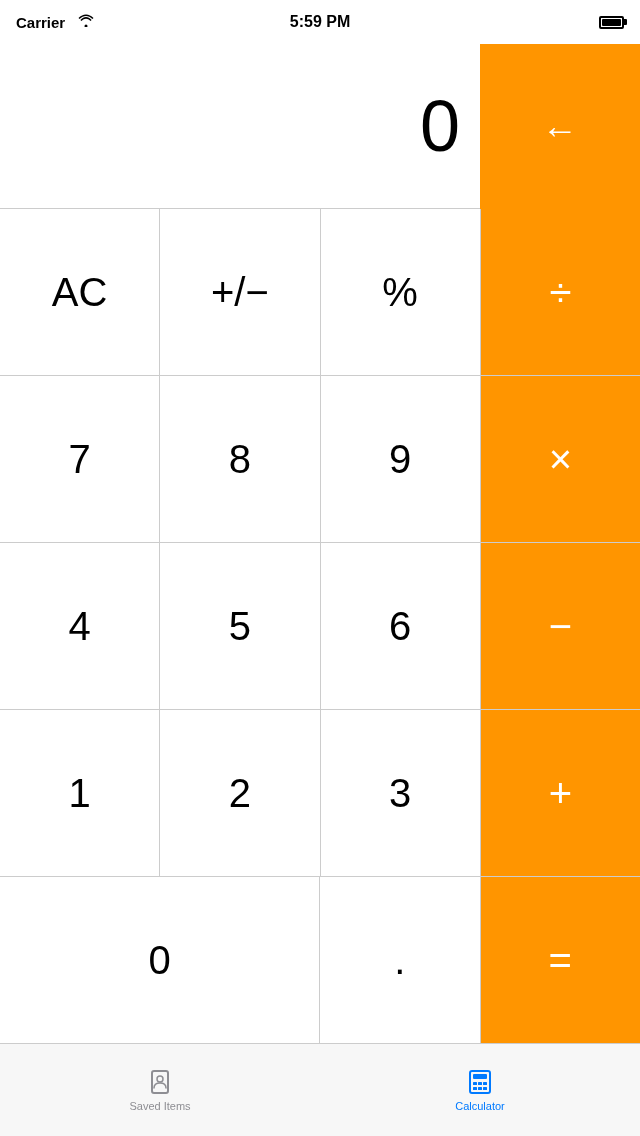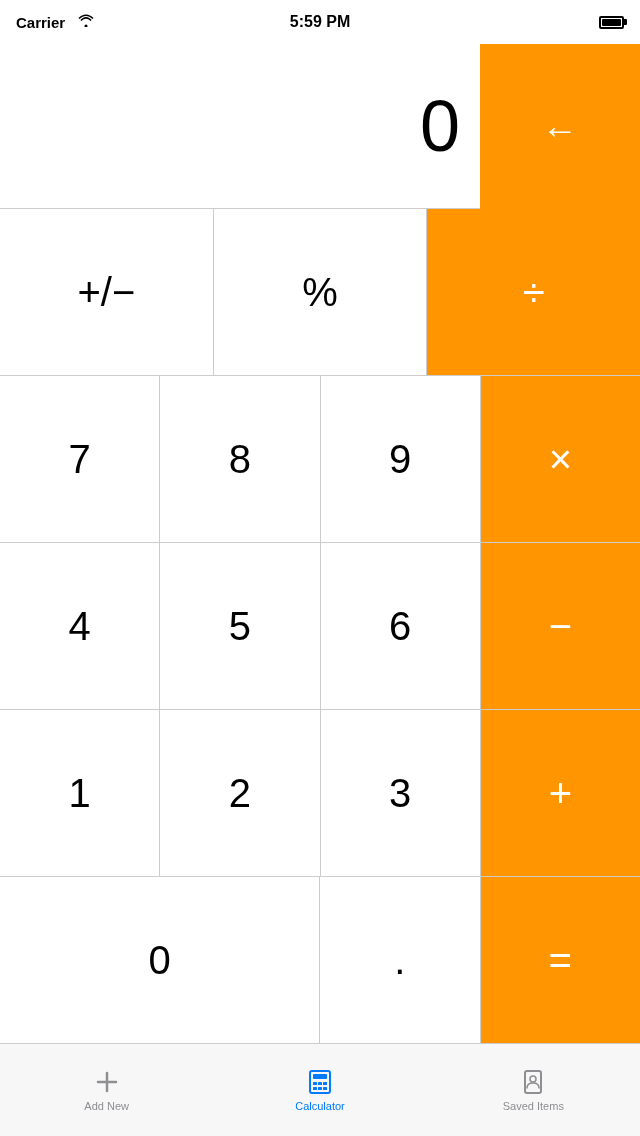--- a/index.html
+++ b/index.html
@@ -199,20 +199,21 @@
   <div id="display">
     <div id="display-value">0</div>
     <div id="backspace-btn">
       <span class="backspace-arrow">←</span>
     </div>
   </div>
 
   <div id="calc-grid">
 
     <div class="calc-row">
+      <div class="calc-btn">AC</div>
       <div class="calc-btn">+/−</div>
       <div class="calc-btn">%</div>
       <div class="calc-btn orange">÷</div>
     </div>
 
     <div class="calc-row">
       <div class="calc-btn">7</div>
       <div class="calc-btn">8</div>
       <div class="calc-btn">9</div>
       <div class="calc-btn orange">×</div>
@@ -236,44 +237,37 @@
       <div class="calc-btn wide">0</div>
       <div class="calc-btn">.</div>
       <div class="calc-btn orange">=</div>
     </div>
 
   </div>
 </div>
 
 <div id="tab-bar">
 
+
   <div class="tab-item">
     <svg class="tab-svg" viewBox="0 0 28 28" fill="none">
-      <line x1="14" y1="5" x2="14" y2="23" stroke="#8e8e93" stroke-width="2.5" stroke-linecap="round"></line>
-      <line x1="5" y1="14" x2="23" y2="14" stroke="#8e8e93" stroke-width="2.5" stroke-linecap="round"></line>
+      <rect x="6" y="3" width="16" height="22" rx="2" stroke="#8e8e93" stroke-width="2"></rect>
+      <circle cx="14" cy="11" r="3" stroke="#8e8e93" stroke-width="1.5"></circle>
+      <path d="M8 20c0-3.3 2.7-5 6-5s6 1.7 6 5" stroke="#8e8e93" stroke-width="1.5" stroke-linecap="round"></path>
     </svg>
-    <span class="tab-label">Add New</span>
+    <span class="tab-label">Saved Items</span>
   </div>
 
   <div class="tab-item active">
     <svg class="tab-svg" viewBox="0 0 28 28" fill="none">
       <rect x="4" y="3" width="20" height="22" rx="2" stroke="#007aff" stroke-width="2"></rect>
       <rect x="7" y="6" width="14" height="5" rx="1" fill="#007aff"></rect>
       <rect x="7" y="14" width="4" height="3" rx="0.5" fill="#007aff"></rect>
       <rect x="12" y="14" width="4" height="3" rx="0.5" fill="#007aff"></rect>
       <rect x="17" y="14" width="4" height="3" rx="0.5" fill="#007aff"></rect>
       <rect x="7" y="19" width="4" height="3" rx="0.5" fill="#007aff"></rect>
       <rect x="12" y="19" width="4" height="3" rx="0.5" fill="#007aff"></rect>
       <rect x="17" y="19" width="4" height="3" rx="0.5" fill="#007aff"></rect>
     </svg>
     <span class="tab-label">Calculator</span>
   </div>
 
-  <div class="tab-item">
-    <svg class="tab-svg" viewBox="0 0 28 28" fill="none">
-      <rect x="6" y="3" width="16" height="22" rx="2" stroke="#8e8e93" stroke-width="2"></rect>
-      <circle cx="14" cy="11" r="3" stroke="#8e8e93" stroke-width="1.5"></circle>
-      <path d="M8 20c0-3.3 2.7-5 6-5s6 1.7 6 5" stroke="#8e8e93" stroke-width="1.5" stroke-linecap="round"></path>
-    </svg>
-    <span class="tab-label">Saved Items</span>
-  </div>
-
 </div>
 
 </body></html>

